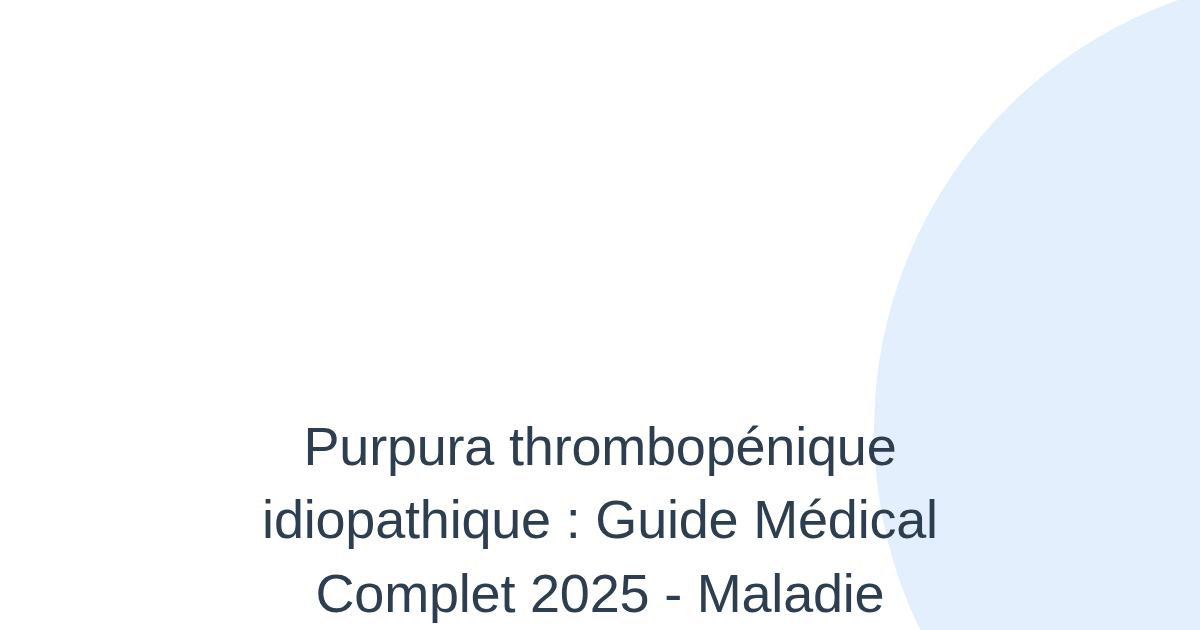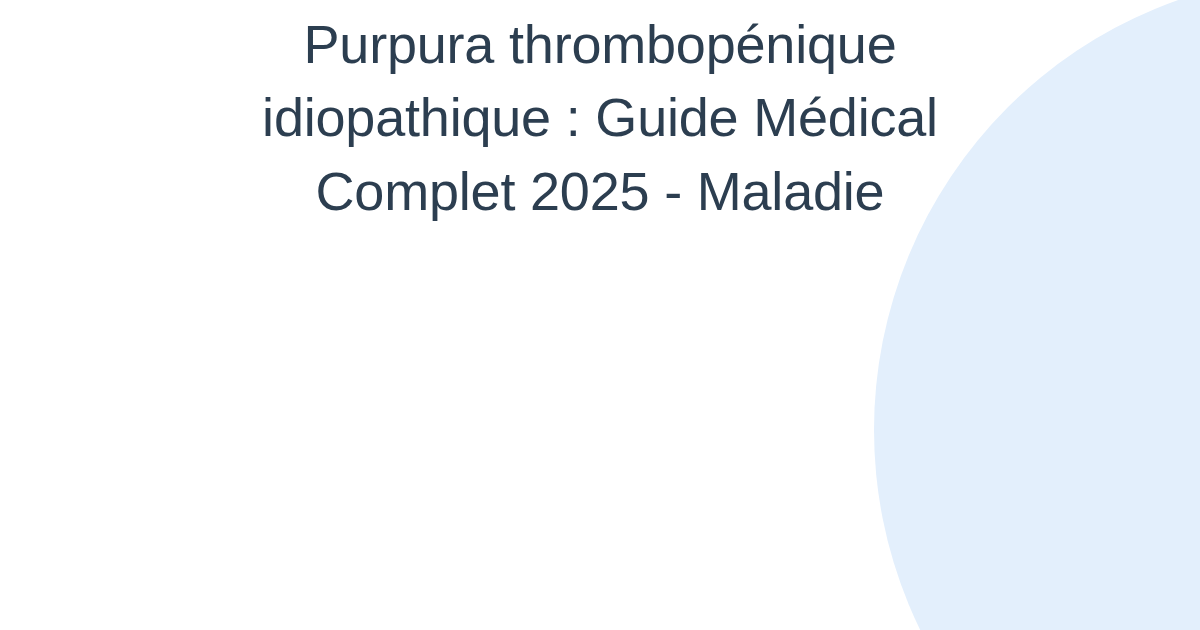--- a/index.html
+++ b/index.html
@@ -34,23 +34,23 @@
     background: #e3effc;
     z-index: 0;
     pointer-events: none;
   }
 
   .content {
     position: absolute;
     inset: 0;
     z-index: 1;
     display: flex;
-    align-items: flex-start;
+    align-items: flex-end;
     justify-content: center;
-    padding: 8px 60px;
+    padding: 0 60px;
     box-sizing: border-box;
   }
 
   .page-title {
     margin: 0;
     font-family: "Liberation Sans", sans-serif;
     font-size: 54px;
     font-weight: 400;
     line-height: 1.36;
     color: #2c3e50;

